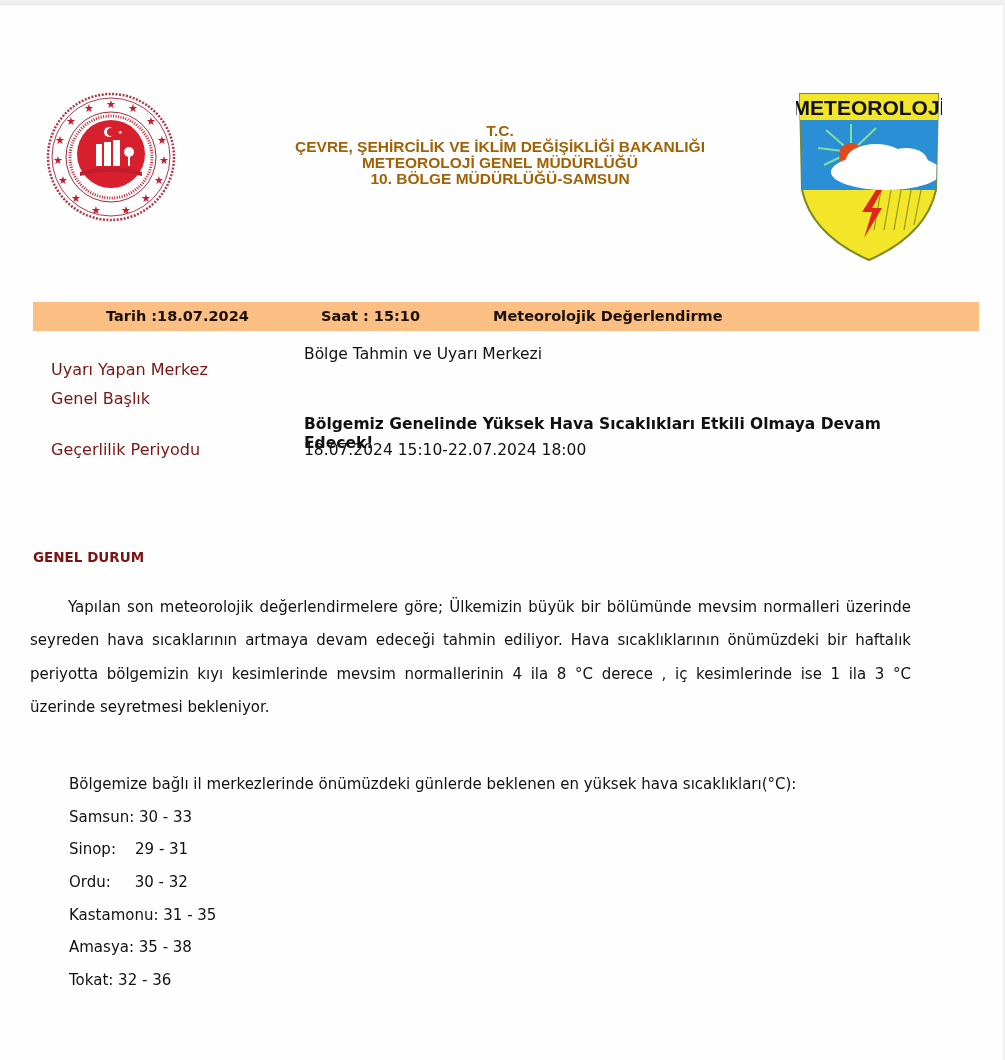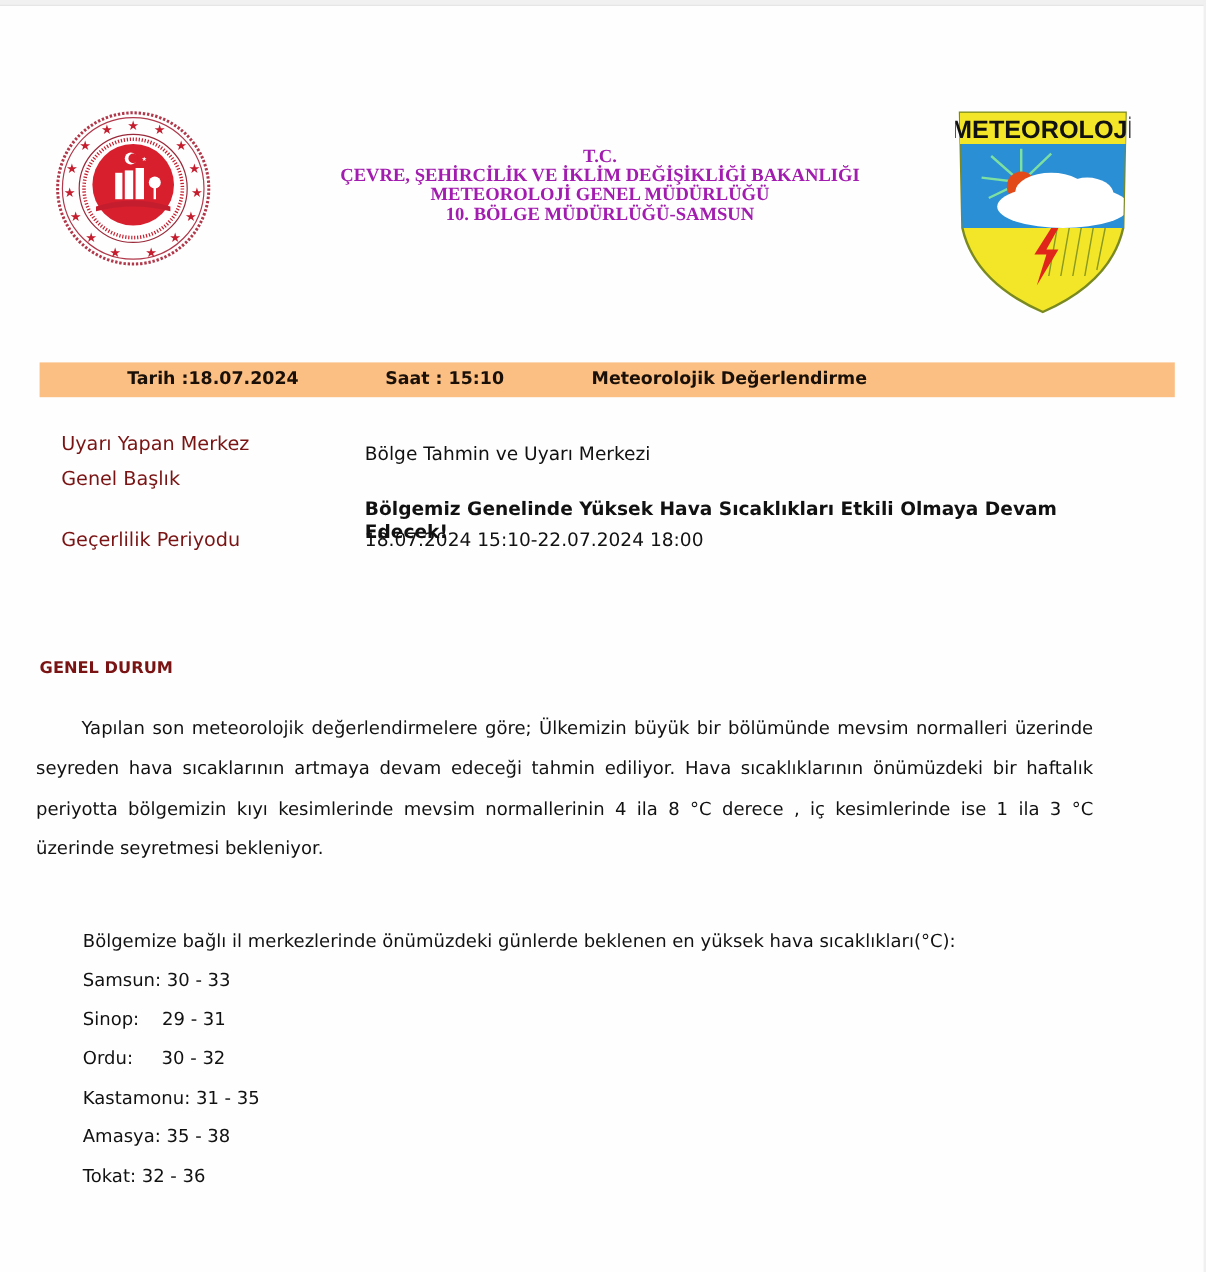--- a/index.html
+++ b/index.html
@@ -7,21 +7,21 @@
     width:1005px; height:1060px; background:#fefefe; position:relative; overflow:hidden;
     font-family:"DejaVu Sans", "Liberation Sans", sans-serif; color:#111;
   }
   .topband { position:absolute; left:0; top:0; width:1005px; height:4px; background:#f1f1f1; border-bottom:1px solid #e6e6e6; }
   .rightedge { position:absolute; right:0; top:0; width:2px; height:1060px; background:#f0f0f0; }
 
   .logo-left { position:absolute; left:46px; top:92px; width:130px; height:130px; }
   .logo-right { position:absolute; left:796px; top:90px; width:146px; height:172px; }
 
   .header-block { position:absolute; left:240px; top:123px; width:520px; text-align:center;
-    font-family:Liberation Serif, serif; font-weight:bold; color:#a21caf; font-size:15.5px; line-height:16px; }
+    font-family:Liberation Sans, sans-serif; font-weight:bold; color:#a16207; font-size:15.5px; line-height:16px; }
 
   .band { position:absolute; left:33px; top:302px; width:946px; height:29px; background:#fbbf83; }
   .band span { position:absolute; top:6px; font-size:14.5px; font-weight:bold; color:#1a1008; white-space:nowrap; }
 
   .info-label { position:absolute; left:51px; font-size:16px; font-weight:normal; color:#7a1414; white-space:nowrap; }
   .info-value { position:absolute; left:304px; font-size:15.5px; color:#111; }
   .info-value.bold { font-weight:bold; width:620px; line-height:19px;margin-top:25px; }
 
   .section-title { position:absolute; left:33px; top:549px; font-size:13.5px; font-weight:bold; color:#7a1414; }
 
@@ -111,21 +111,21 @@
   <text x="73" y="25" text-anchor="middle" font-family="Liberation Sans, sans-serif" font-weight="bold" font-size="21" fill="#111">METEOROLOJİ</text>
 </svg>
 
 <div class="band">
   <span style="left:73px;">Tarih :18.07.2024</span>
   <span style="left:288px;">Saat : 15:10</span>
   <span style="left:460px;">Meteorolojik Değerlendirme</span>
 </div>
 
 <div class="info-label" style="top:360px;">Uyarı Yapan Merkez</div>
-<div class="info-value" style="top:369px;">Bölge Tahmin ve Uyarı Merkezi</div>
+<div class="info-value" style="top:345px;">Bölge Tahmin ve Uyarı Merkezi</div>
 
 <div class="info-label" style="top:389px;">Genel Başlık</div>
 <div class="info-value bold" style="top:390px;">Bölgemiz Genelinde Yüksek Hava Sıcaklıkları Etkili Olmaya Devam Edecek!</div>
 
 <div class="info-label" style="top:440px;">Geçerlilik Periyodu</div>
 <div class="info-value" style="top:441px;">18.07.2024 15:10-22.07.2024 18:00</div>
 
 <div class="section-title">GENEL DURUM</div>
 <div class="para"><span class="indent"></span><span>Yapılan son meteorolojik değerlendirmelere göre; Ülkemizin büyük bir bölümünde mevsim normalleri üzerinde seyreden hava sıcaklarının artmaya devam edeceği tahmin ediliyor. Hava sıcaklıklarının önümüzdeki bir haftalık periyotta bölgemizin kıyı kesimlerinde mevsim normallerinin 4 ila 8 °C derece , iç kesimlerinde ise 1 ila 3 °C üzerinde seyretmesi bekleniyor.</span></div>
 

